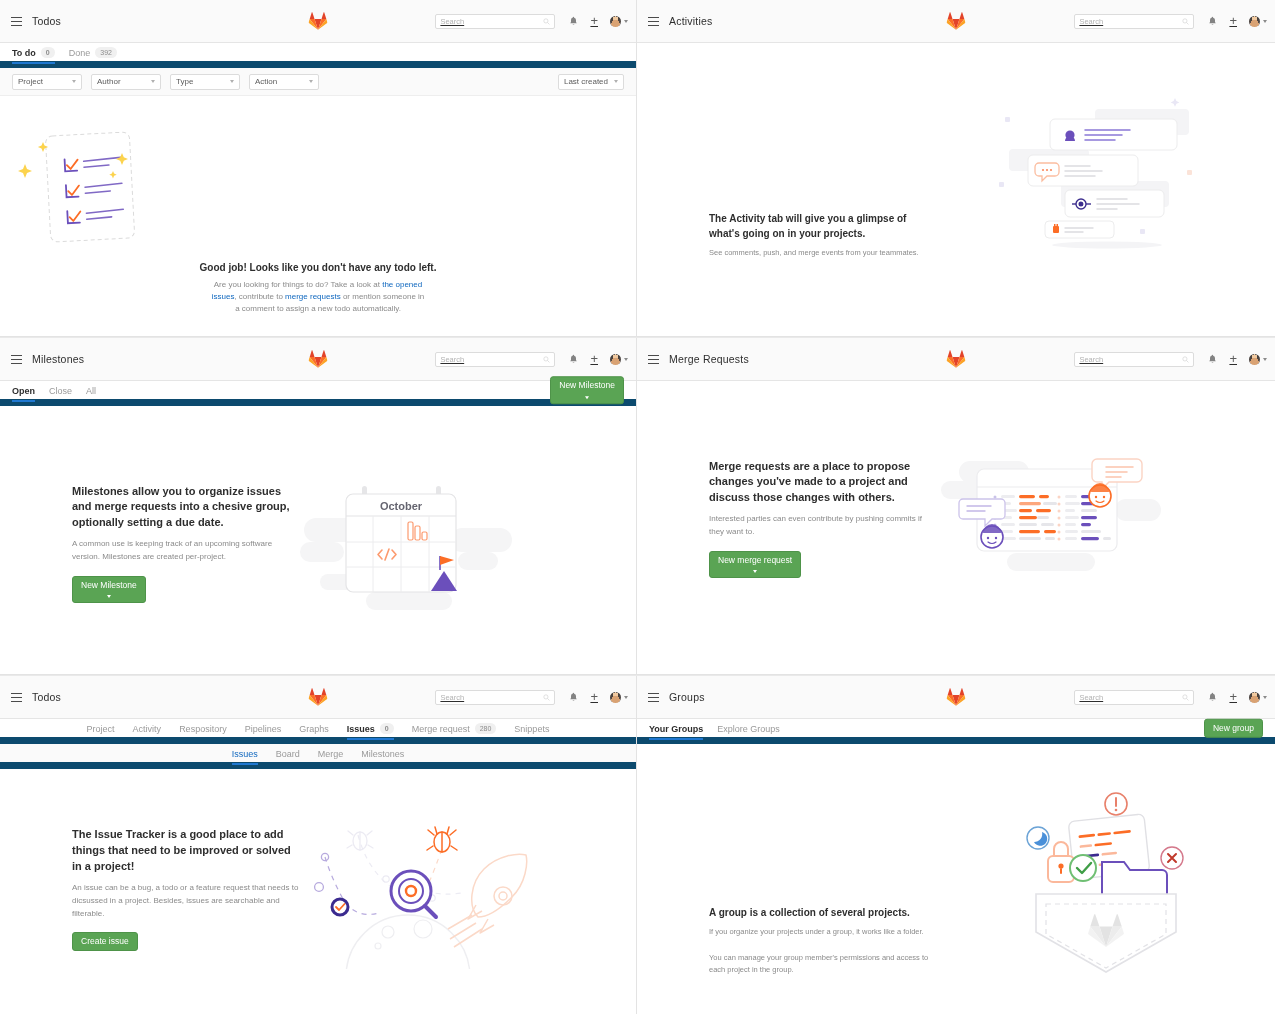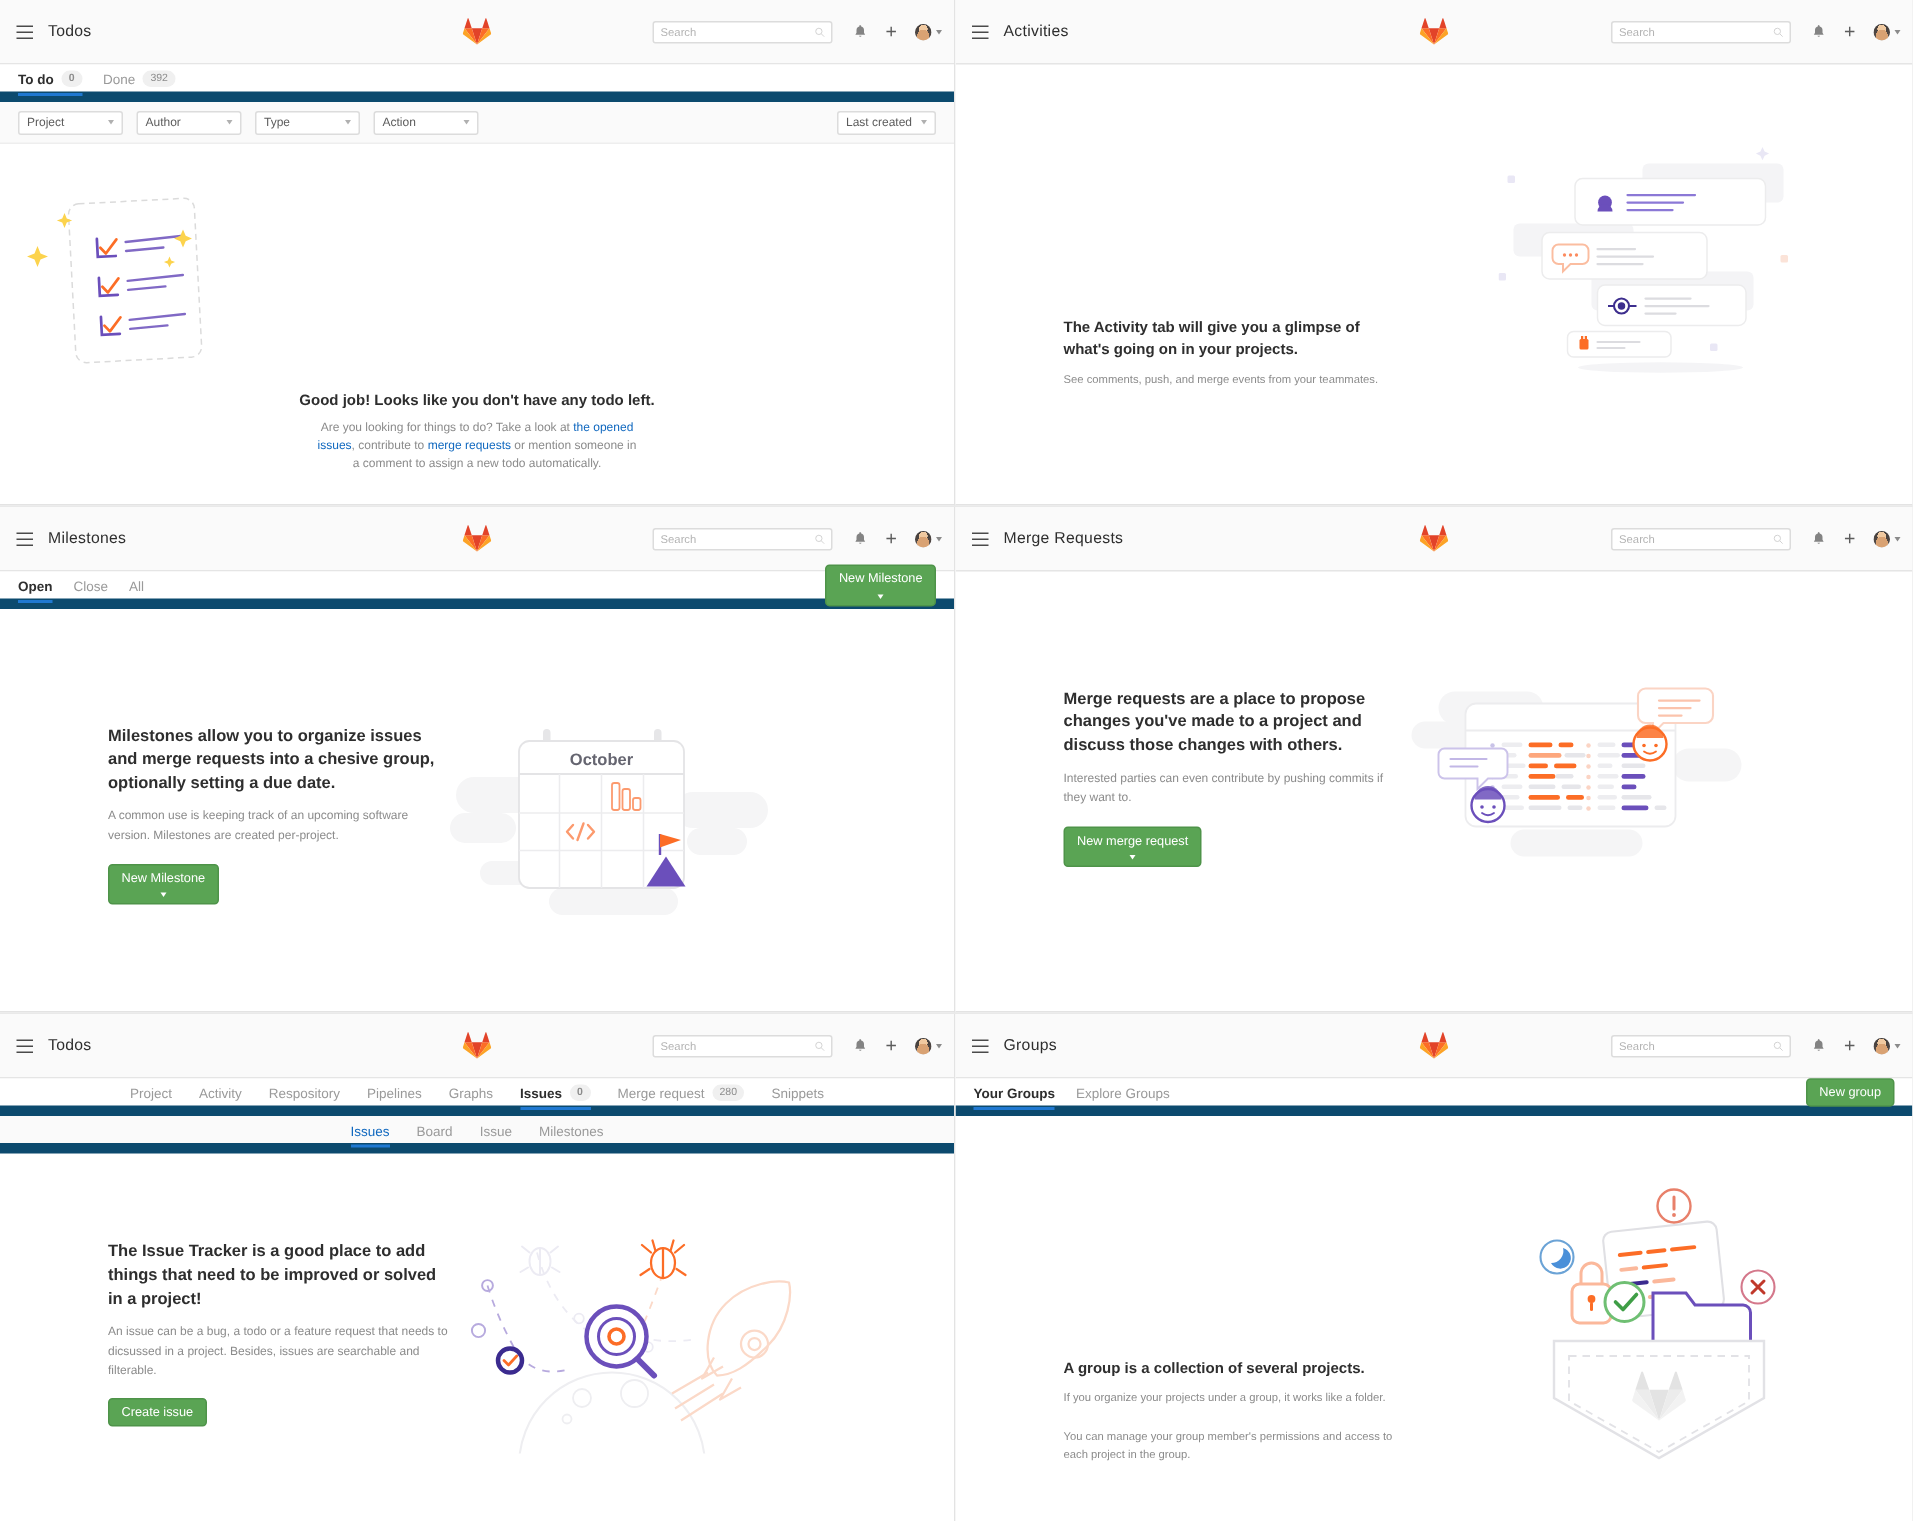--- a/index.html
+++ b/index.html
@@ -36,21 +36,21 @@
     position:relative;
     padding:0 8px;
   }
   .hamburger { width:11px; height:9px; display:flex; flex-direction:column; justify-content:space-between; margin-right:10px; margin-left:3px; }
   .hamburger i { display:block; height:1px; background:#4a4a4a; }
   .nav-title { font-size:10.5px; color:#2e2e2e; letter-spacing:.2px; }
   .tanuki {
     position:absolute; left:50%; top:50%; transform:translate(-50%,-50%);
     width:19px; height:18px;
   }
-  .nav-right { margin-left:auto; display:flex; align-items:center; gap:0; }
+  .nav-right { margin-left:auto; display:flex; align-items:center; gap:0;text-decoration:underline; }
   .searchbox {
     width:120px; height:15px; border:1px solid #dcdcdc; border-radius:2px;
     background:#fff; display:flex; align-items:center; padding:0 4px;
     font-size:7.5px; color:#999; position:relative;
   }
   .searchbox .ph { color:#b3b3b3; font-size:7.5px; }
   .search-ico { margin-left:auto; opacity:.45; }
   .bell { margin-left:14px; opacity:.75; }
   .plus { margin-left:12px; font-size:13px; color:#5c5c5c; line-height:10px; }
   .avatar-wrap { margin-left:12px; display:flex; align-items:center; gap:3px; }
@@ -681,21 +681,21 @@
       <span class="tab">
         <span>Merge request</span>
         <span class="badge">280</span>
       </span>
       <span class="tab">Snippets</span>
     </div>
 
     <div class="subnav center" style="background:#fafafa">
       <span class="tab active blue" style="margin:0 9px">Issues</span>
       <span class="tab" style="margin:0 9px">Board</span>
-      <span class="tab" style="margin:0 9px">Issue</span>
+      <span class="tab" style="margin:0 9px">Merge</span>
       <span class="tab" style="margin:0 9px">Milestones</span>
     </div>
 
     <div class="split" style="padding-top:40px">
       <div class="txt">
         <h3>The Issue Tracker is a good place to add things that need to be improved or solved in a project!</h3>
         <p>An issue can be a bug, a todo or a feature request that needs to dicsussed in a project. Besides, issues are searchable and filterable.</p>
         <span class="btn-green">
           <span>Create issue</span>
         </span>

